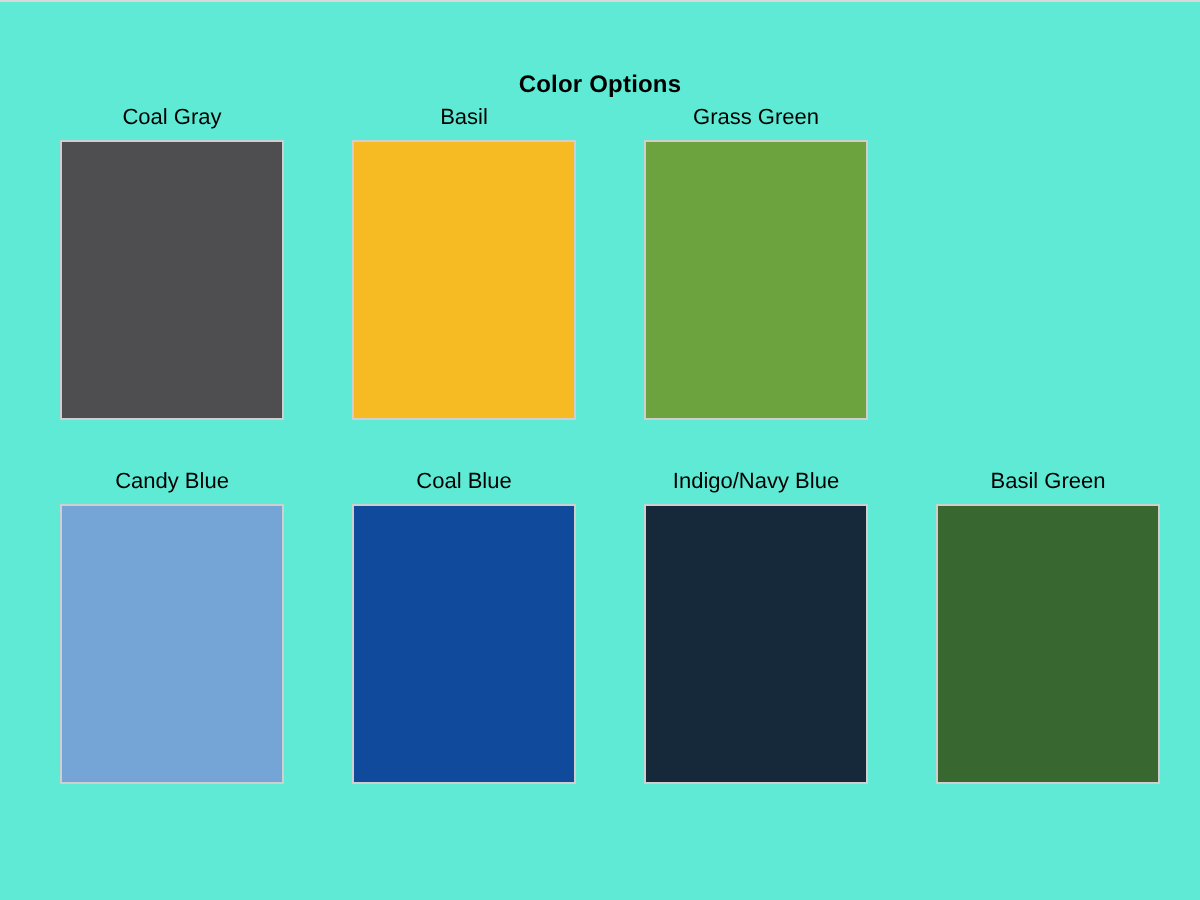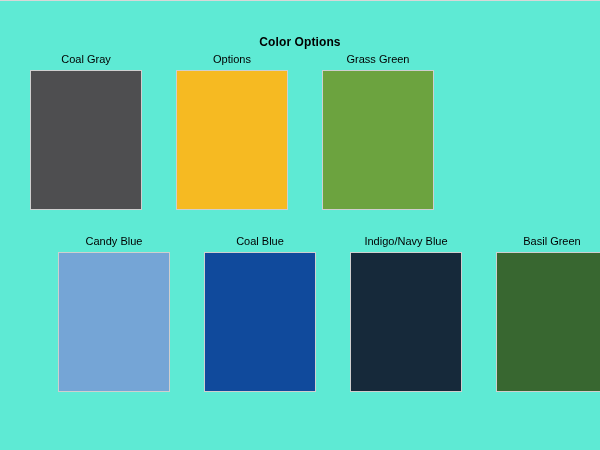--- a/index.html
+++ b/index.html
@@ -34,21 +34,20 @@
     width: 550px;
   }
   .swatch-row {
     display: flex;
     flex-direction: row;
     justify-content: flex-start;
     align-items: flex-start;
   }
   .swatch-row.row-2 {
     margin-top: 24px;
-    margin-left: 28px;
   }
   .swatch-cell {
     width: 112px;
     margin-right: 34px;
     display: flex;
     flex-direction: column;
     align-items: center;
   }
   .swatch-cell:last-child {
     margin-right: 0;
@@ -90,21 +89,21 @@
   <div class="swatch-grid">
 
     <div class="swatch-row row-1">
 
       <div class="swatch-cell">
         <div class="swatch-label">Coal Gray</div>
         <div class="swatch-chip" style="background-color: rgb(78, 78, 80);"></div>
       </div>
 
       <div class="swatch-cell">
-        <div class="swatch-label">Options</div>
+        <div class="swatch-label">Basil</div>
         <div class="swatch-chip" style="background-color: rgb(246, 186, 34);"></div>
       </div>
 
 
       <div class="swatch-cell">
         <div class="swatch-label">Grass Green</div>
         <div class="swatch-chip" style="background-color: rgb(108, 163, 63);"></div>
       </div>
 
     </div>

